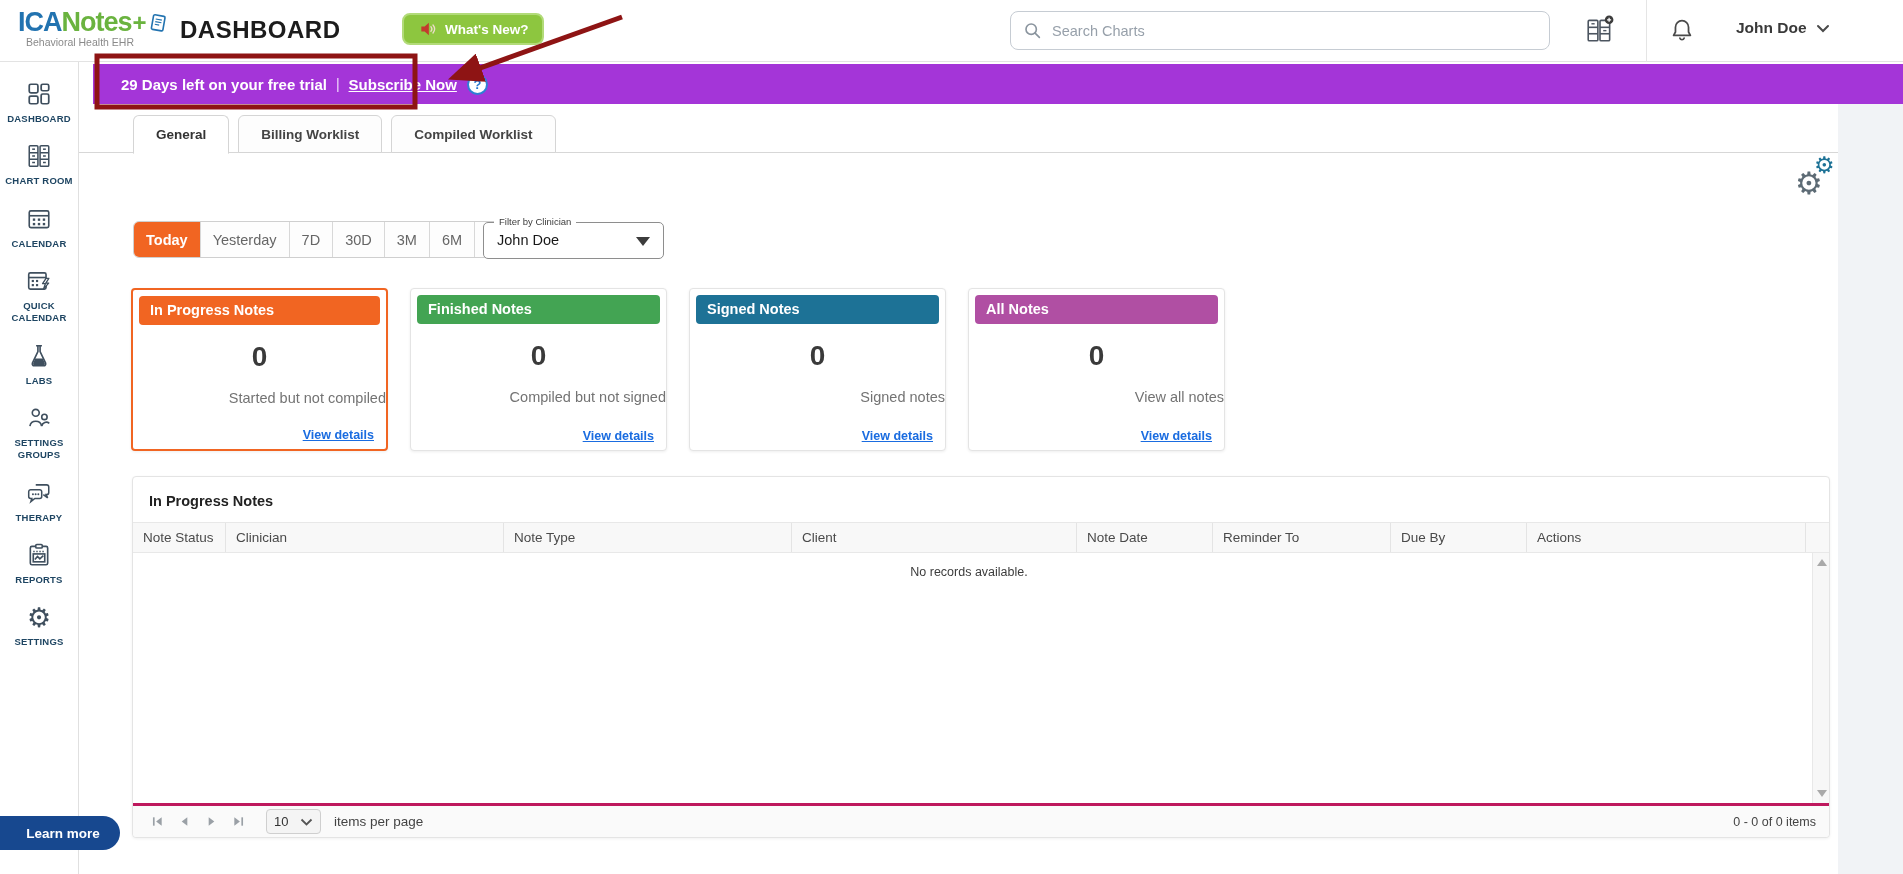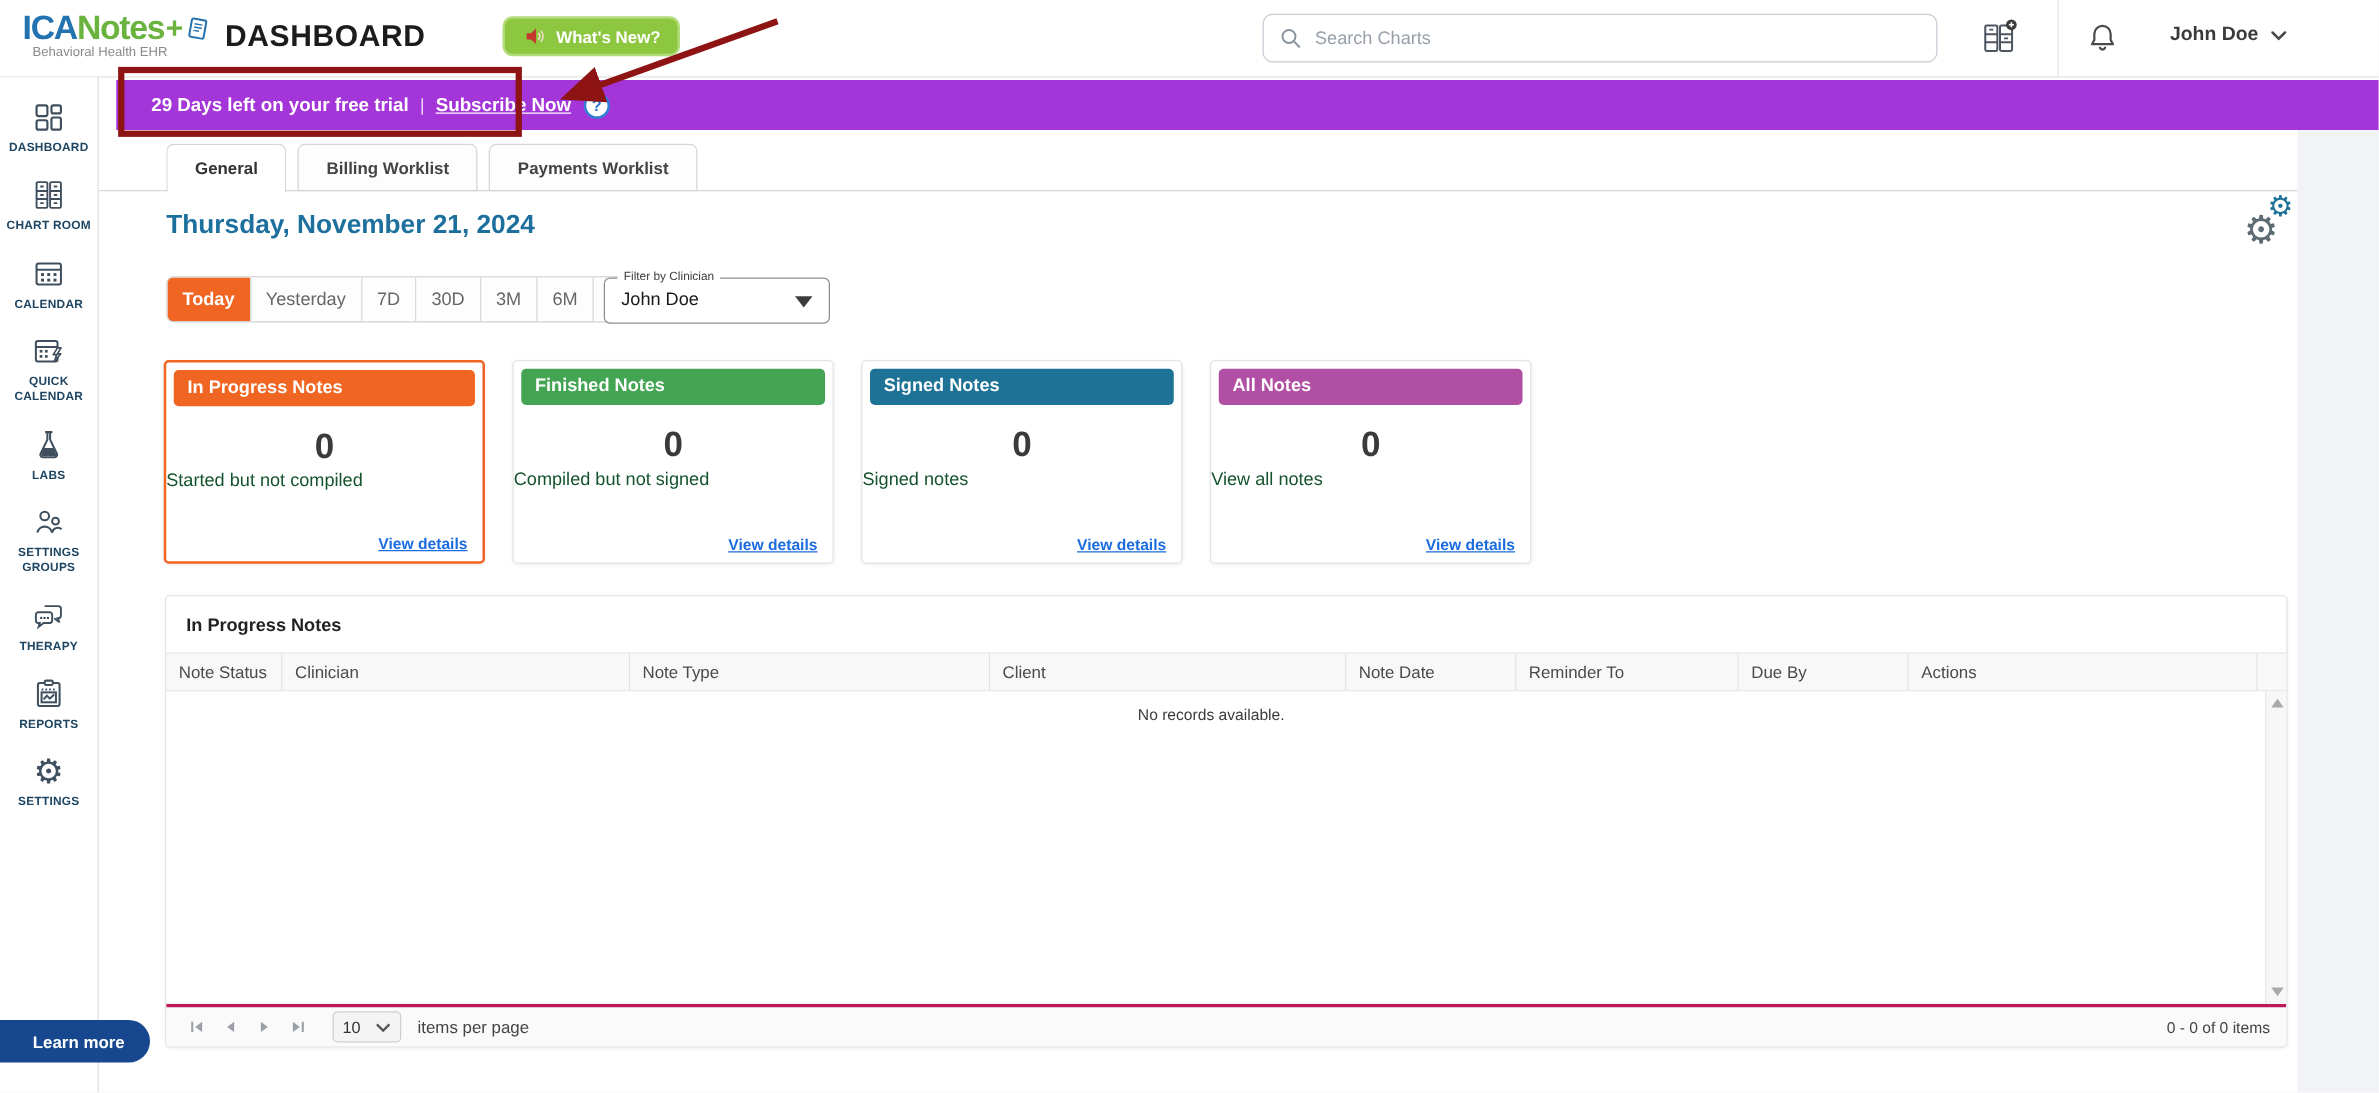--- a/index.html
+++ b/index.html
@@ -67,21 +67,21 @@
   .toggle-knob { position:absolute; left:1px; top:1px; width:24px; height:24px; border-radius:50%; background:#fcfcfc; border:1px solid #e6e6e6; box-shadow:0 1px 2px rgba(0,0,0,0.18); }
   .toggle-state { position:absolute; right:8px; top:7px; font-size:10.5px; font-weight:bold; color:#7b7b7b; letter-spacing:0.3px; }
   .info-badge { width:19px; height:19px; border-radius:50%; border:1.5px solid #2b8fd9; color:#2b8fd9; font-size:11.5px; font-style:italic; font-family:"Liberation Serif",serif; display:flex; align-items:center; justify-content:center; cursor:pointer; }
 
   
   .cards { position:absolute; left:131px; top:288px; display:flex; gap:22px; z-index:5; }
   .card { width:257px; height:163px; background:#fff; border:1px solid #e4e4e4; border-radius:4px; box-shadow:0 1px 3px rgba(0,0,0,0.07); position:relative; }
   .card.highlight { border:2px solid #f16522; }
   .card-header { margin:6px; height:29px; border-radius:4px; color:#fff; font-size:14.5px; font-weight:bold; line-height:29px; padding-left:11px; }
   .card-value { text-align:center; font-size:28px; font-weight:bold; color:#3a3a3a; margin-top:16px; }
-  .card-desc { text-align:left; font-size:14.5px; color:#14532d; margin-top:4px; }
+  .card-desc { text-align:right; font-size:14.5px; color:#737373; margin-top:17px; }
   .card-link { position:absolute; right:12px; bottom:7px; font-size:12.5px; font-weight:bold; color:#1a6ce0; text-decoration:underline; cursor:pointer; }
 
   
   .table-card { position:absolute; left:132px; top:476px; width:1698px; height:362px; background:#fff; border:1px solid #e4e4e4; border-radius:4px; box-shadow:0 1px 3px rgba(0,0,0,0.06); z-index:5; display:flex; flex-direction:column; }
   .table-title { padding:16px 16px 13px 16px; font-size:14.5px; font-weight:bold; color:#222; }
   .thead { display:flex; background:#f8f8f8; border-top:1px solid #e8e8e8; border-bottom:1px solid #e8e8e8; height:31px; }
   .th { display:flex; align-items:center; padding-left:10px; font-size:13.5px; color:#4a4a4a; border-left:1px solid #e4e4e4; }
   .th:first-child { border-left:none; }
   .th:nth-child(1){width:92px;} .th:nth-child(2){width:278px;} .th:nth-child(3){width:288px;}
   .th:nth-child(4){width:285px;} .th:nth-child(5){width:136px;} .th:nth-child(6){width:178px;}
@@ -189,24 +189,23 @@
     <span class="trial-msg">29 Days left on your free trial</span>
     <span class="trial-sep">|</span>
     <span class="trial-link">Subscribe Now</span>
     <span class="help-badge">?</span>
   </div>
 
   <div class="tabs-line"></div>
   <div class="tabs">
     <div class="tab active">General</div>
     <div class="tab">Billing Worklist</div>
-    <div class="tab">Payments Worklist</div>
-  </div>
-
-  <div class="date-heading">Thursday, November 21, 2024</div>
+    <div class="tab">Compiled Worklist</div>
+  </div>
+
 
   <div class="range-group">
     <div class="range-btn active">Today</div>
     <div class="range-btn">Yesterday</div>
     <div class="range-btn">7D</div>
     <div class="range-btn">30D</div>
     <div class="range-btn">3M</div>
     <div class="range-btn">6M</div>
     <div class="range-btn">12M</div>
   </div>

